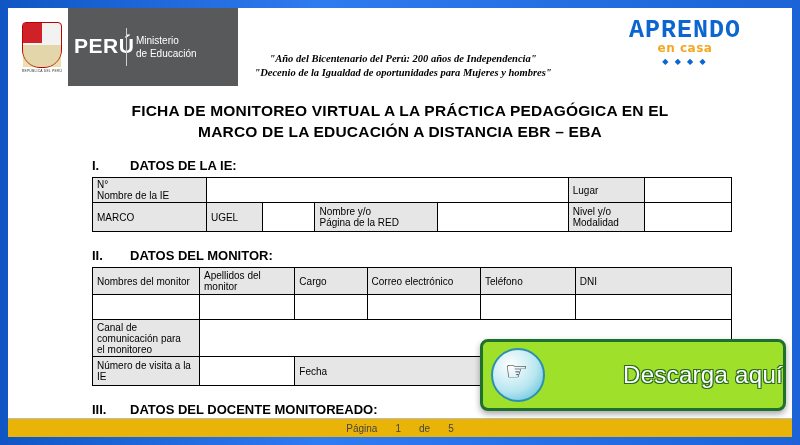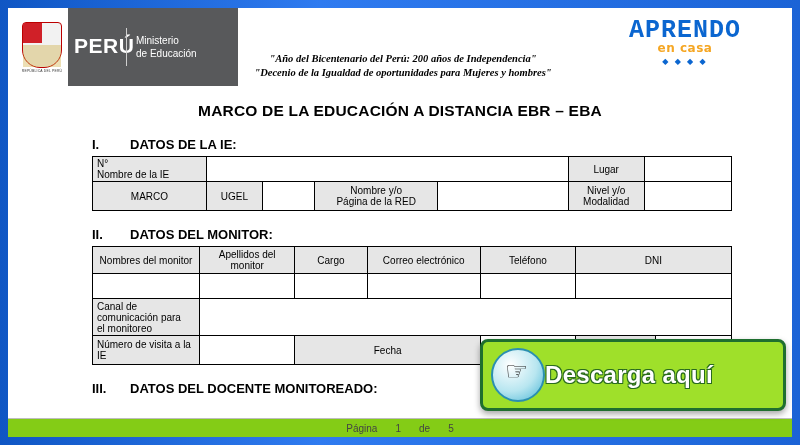--- a/index.html
+++ b/index.html
@@ -87,48 +87,48 @@
     margin:16px 12px 4px 84px;font-weight:bold;font-size:13px;color:#000;
   }
   .sec .num{display:inline-block;width:38px;}
   table.form{
     border-collapse:collapse;margin-left:84px;width:640px;
     font-size:10px;color:#000;
   }
   table.form td{
     border:1px solid #000;height:17px;padding:1px 4px;vertical-align:middle;
   }
-  td.lbl{background:#e6e6e6;text-align:center;line-height:11px;}
+  td.lbl{background:#e6e6e6;text-align:left;line-height:11px;}
   td.lbl.left{text-align:left;}
   td.blank{background:#fff;}
   
   .cta{
     position:absolute;right:14px;bottom:34px;width:300px;height:66px;
     background:#9fe02a;border:3px solid #1f6f2f;border-radius:8px;
     box-shadow:0 3px 6px rgba(0,0,0,.35);
     display:flex;align-items:center;
   }
   .cta .circle{
     width:50px;height:50px;margin-left:8px;border-radius:50%;
     background:radial-gradient(circle at 35% 30%,#ffffff,#b8e6f0 55%,#49b6d6);
     border:2px solid #2b8fb0;position:relative;flex:none;
   }
   .cta .hand{
     position:absolute;left:12px;top:8px;font-size:26px;color:#222;
     line-height:26px;
   }
   .cta .txt{
-    flex:1;text-align:left;color:#ffffff;font-weight:bold;font-size:24px;
+    flex:1;text-align:right;color:#ffffff;font-weight:normal;font-size:24px;
     text-shadow:1px 1px 0 #2a6b1f, -1px 1px 0 #2a6b1f, 1px -1px 0 #2a6b1f, -1px -1px 0 #2a6b1f;
     letter-spacing:.3px;
   }
   
   .footer{
     position:absolute;left:0;bottom:0;width:784px;height:18px;
-    background:#84cc16;border-top:1px solid #bdbdbd;
+    background:#eab308;border-top:1px solid #bdbdbd;
     font-size:10px;color:#444;display:flex;align-items:center;
     justify-content:center;gap:18px;
   }
 </style>
 </head>
 <body>
 
 <div class="frame"></div>
 
 <div class="page">
@@ -154,20 +154,21 @@
       <div class="dots">◆ ◆ ◆ ◆</div>
     </div>
 
     <div class="lema">
       <div>"Año del Bicentenario del Perú: 200 años de Independencia"</div>
       <div>"Decenio de la Igualdad de oportunidades para Mujeres y hombres"</div>
     </div>
   </div>
 
   <div class="title">
+    <div>FICHA DE MONITOREO VIRTUAL A LA PRÁCTICA PEDAGÓGICA EN EL</div>
     <div>MARCO DE LA EDUCACIÓN A DISTANCIA EBR – EBA</div>
   </div>
 
   <div class="sec">
     <span class="num">I.</span><span>DATOS DE LA IE:</span>
   </div>
 
   <table class="form">
     <tbody>
         <tr>

